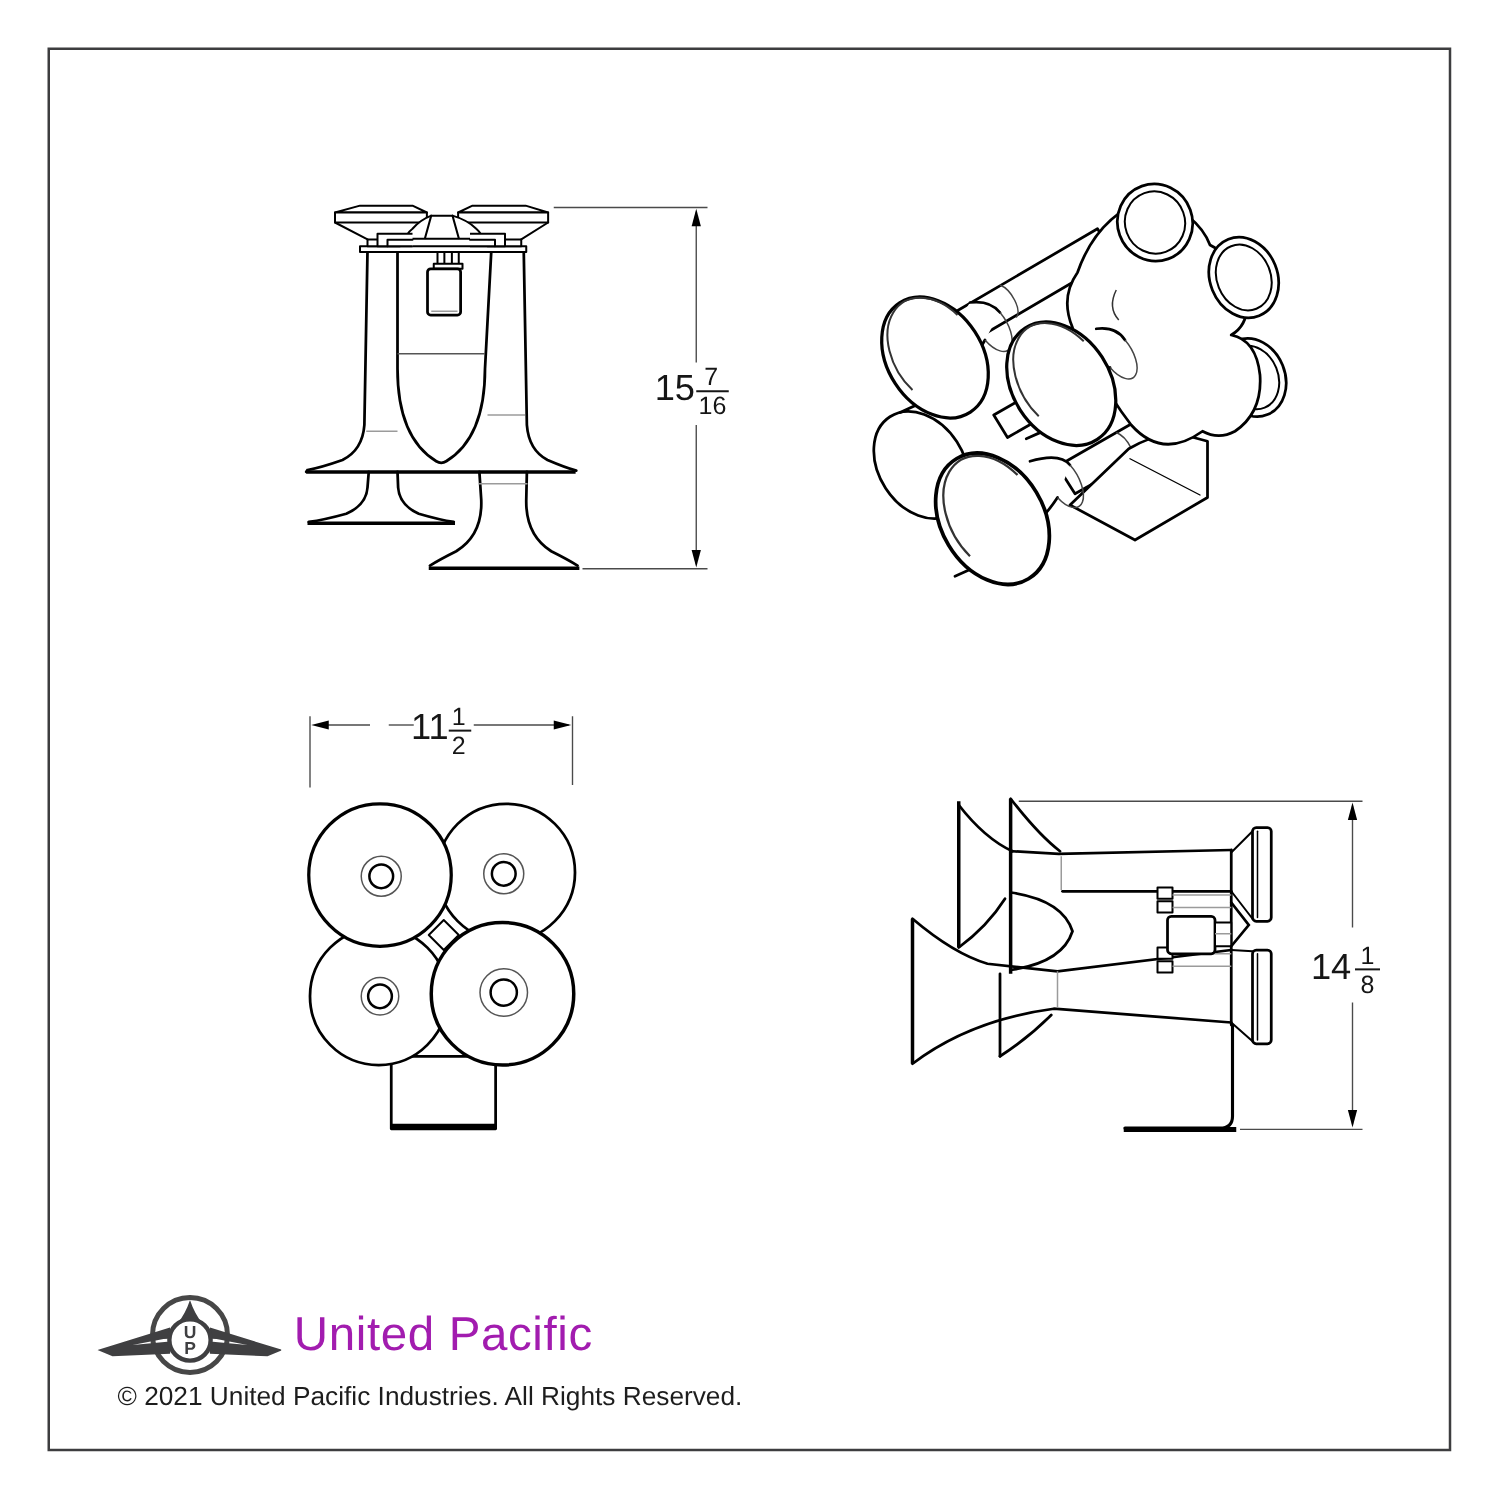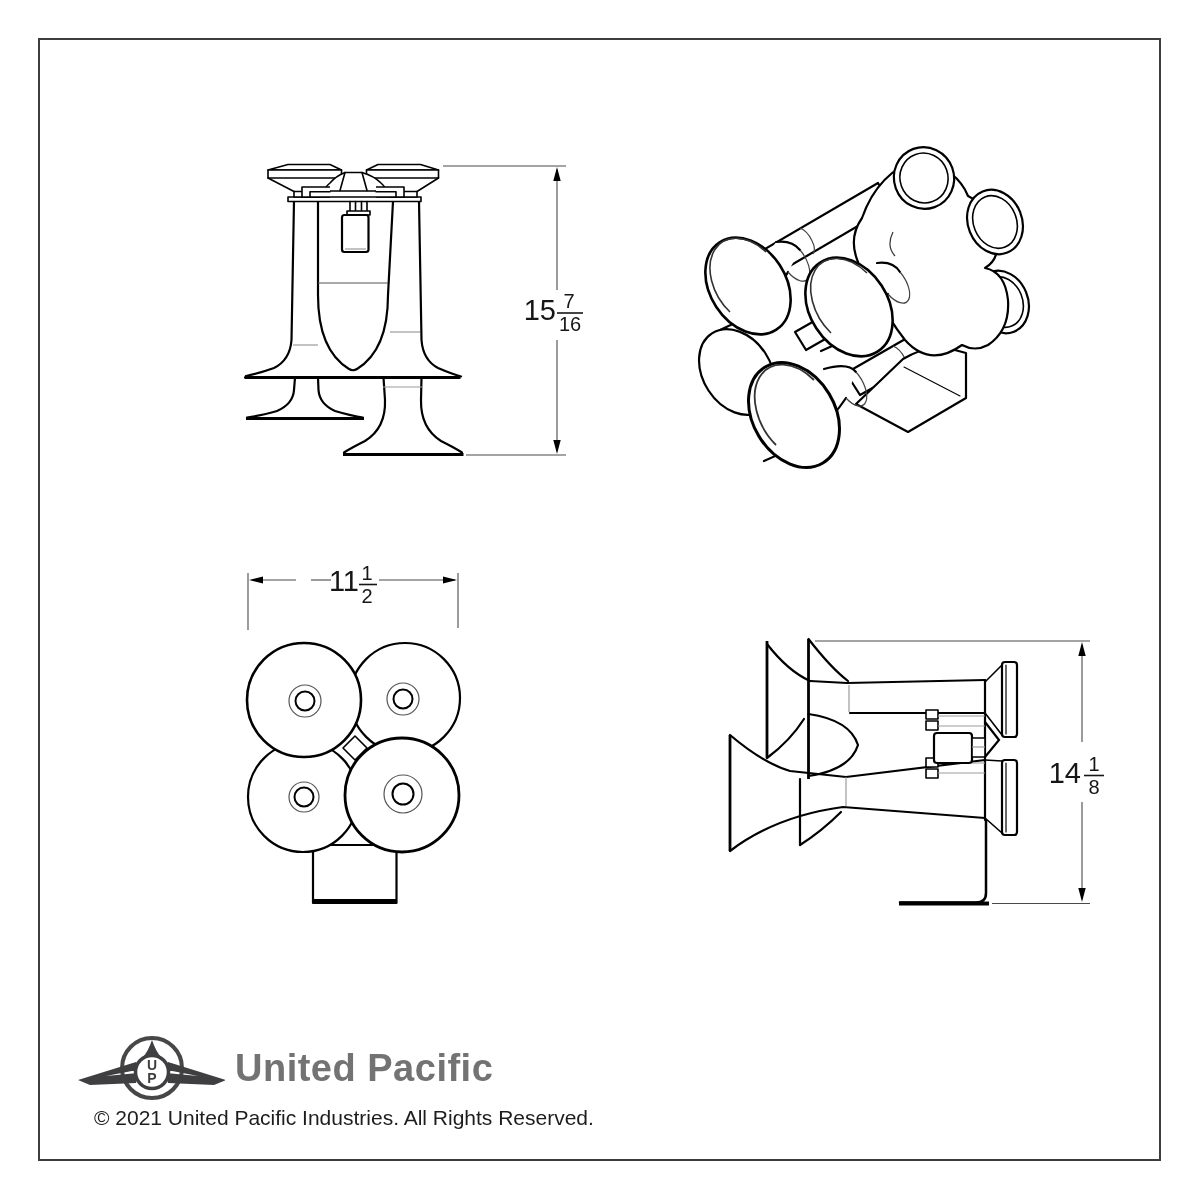--- a/index.html
+++ b/index.html
@@ -17,21 +17,21 @@
   .dim {fill:none;stroke:#4a4a4a;stroke-width:1.1;stroke-linecap:butt;}
   .arrow{fill:#000;stroke:none;}
   .fw  {fill:#ffffff;stroke:#000;stroke-width:2.2;stroke-linejoin:round;}
   .fw3 {fill:#ffffff;stroke:#000;stroke-width:3;stroke-linejoin:round;}
   .fwthin{fill:#ffffff;stroke:#000;stroke-width:1.6;stroke-linejoin:round;}
   .dimwhole{font-size:29px;fill:#161616;}
   .dimfrac {font-size:20px;fill:#161616;}
   .fbar{stroke:#161616;stroke-width:1.6;}
   
   .logo-row{position:absolute;left:70px;top:1032px;height:72px;display:flex;align-items:center;}
-  .brand{font-size:38px;font-weight:bold;color:#737373;letter-spacing:.5px;margin-left:10px;}
+  .brand{font-size:38px;font-weight:normal;color:#a21caf;letter-spacing:.5px;margin-left:10px;}
   .copyright{position:absolute;left:70px;top:1106px;font-size:21px;color:#1d1d1d;margin-left:24px;}
 </style>
 </head>
 <body>
 
 <div class="page">
   <div class="border"></div>
 
   <svg width="1200" height="1200" viewBox="0 0 1200 1200">
 

